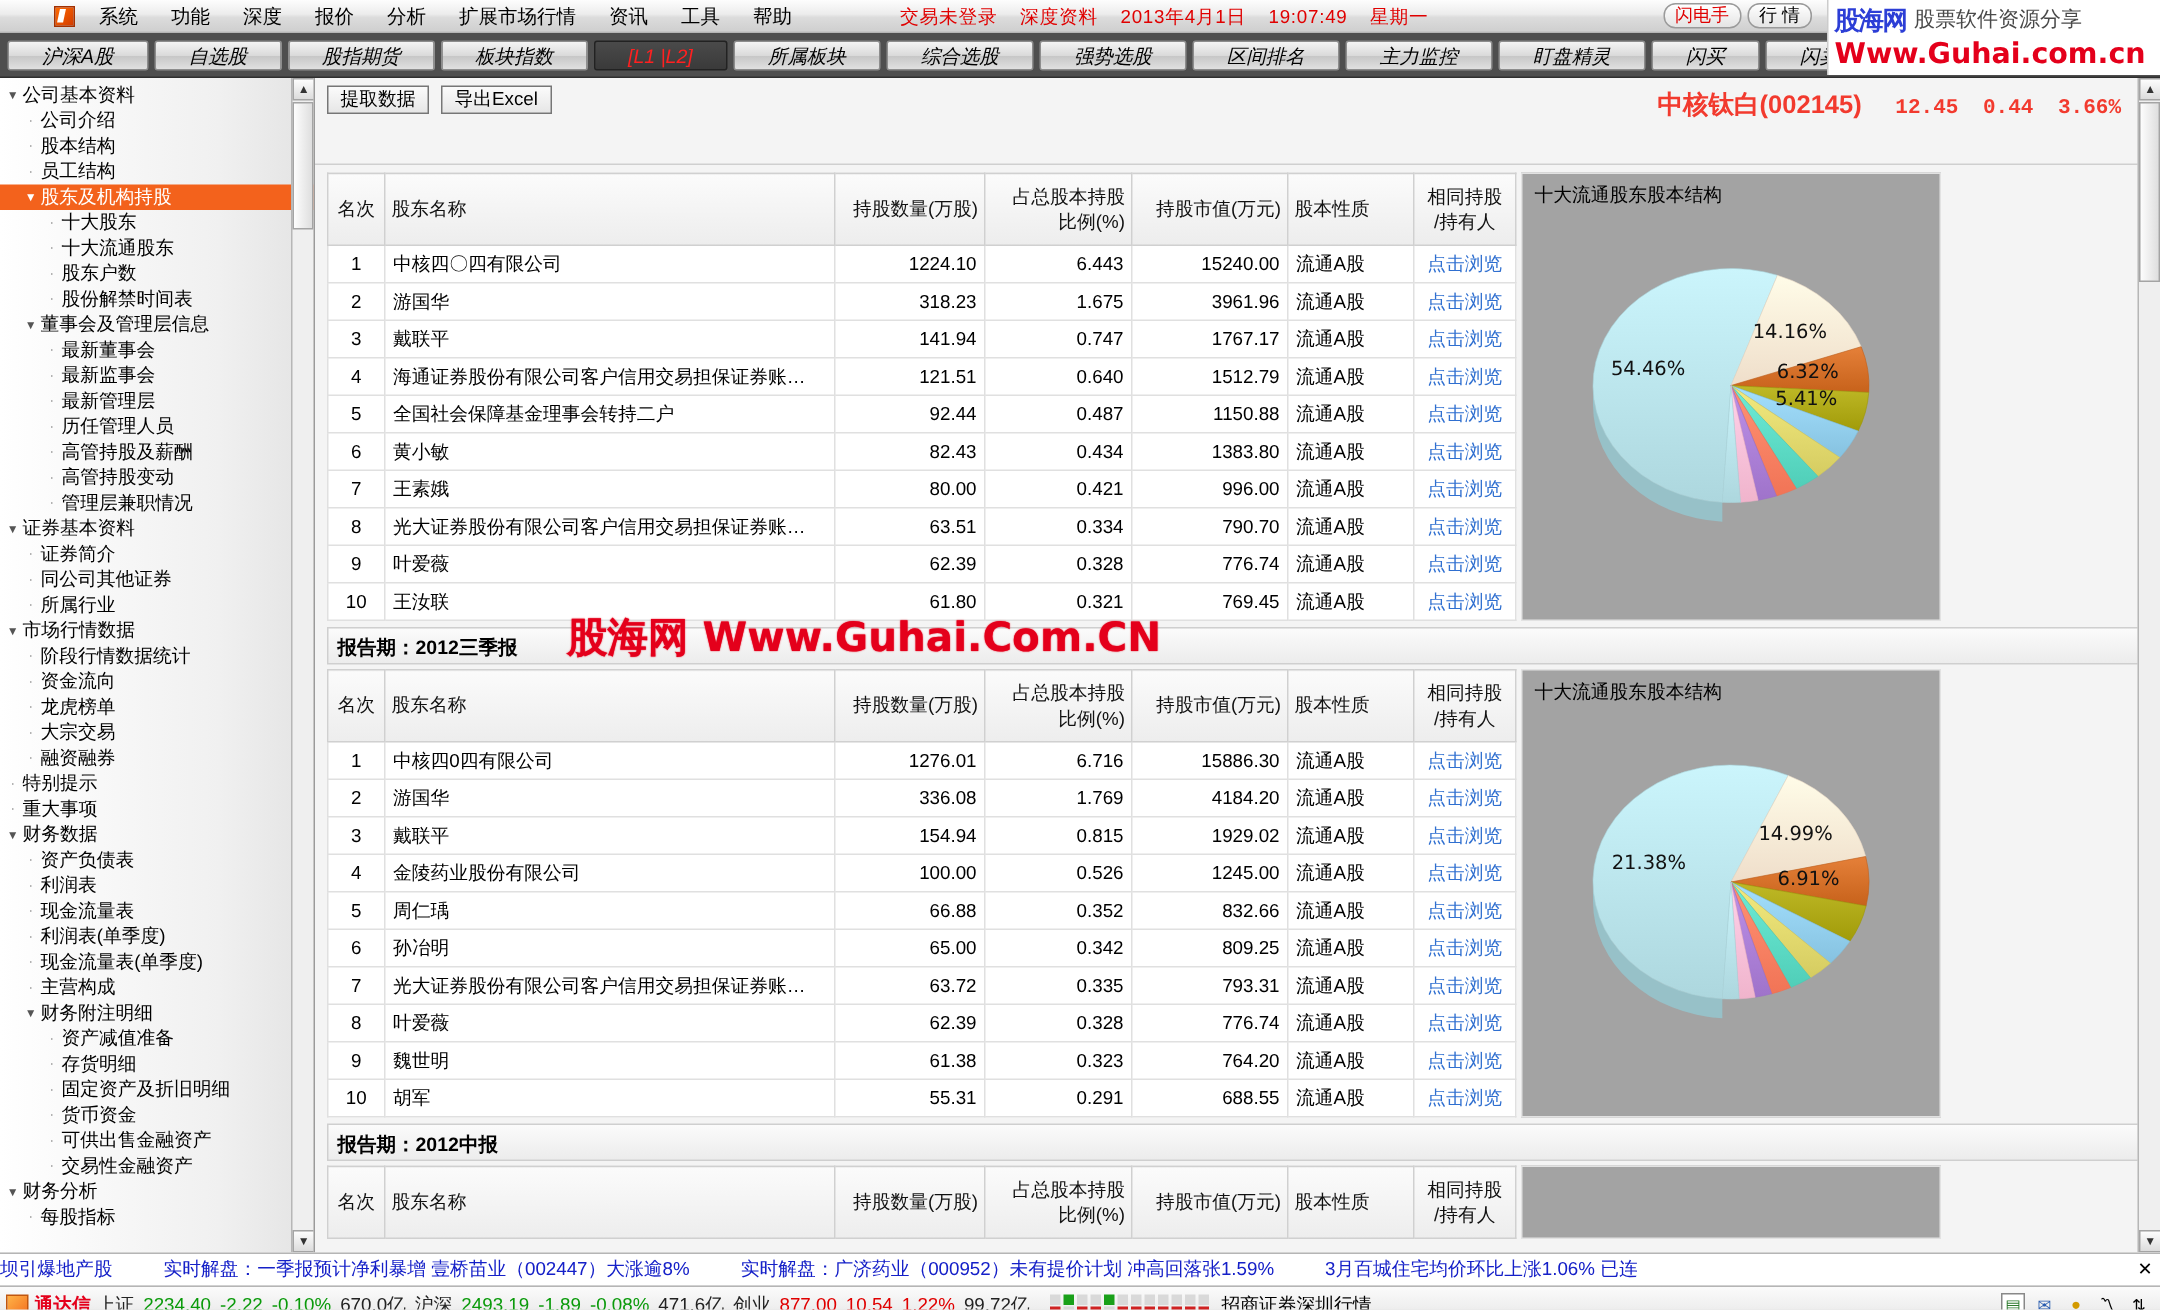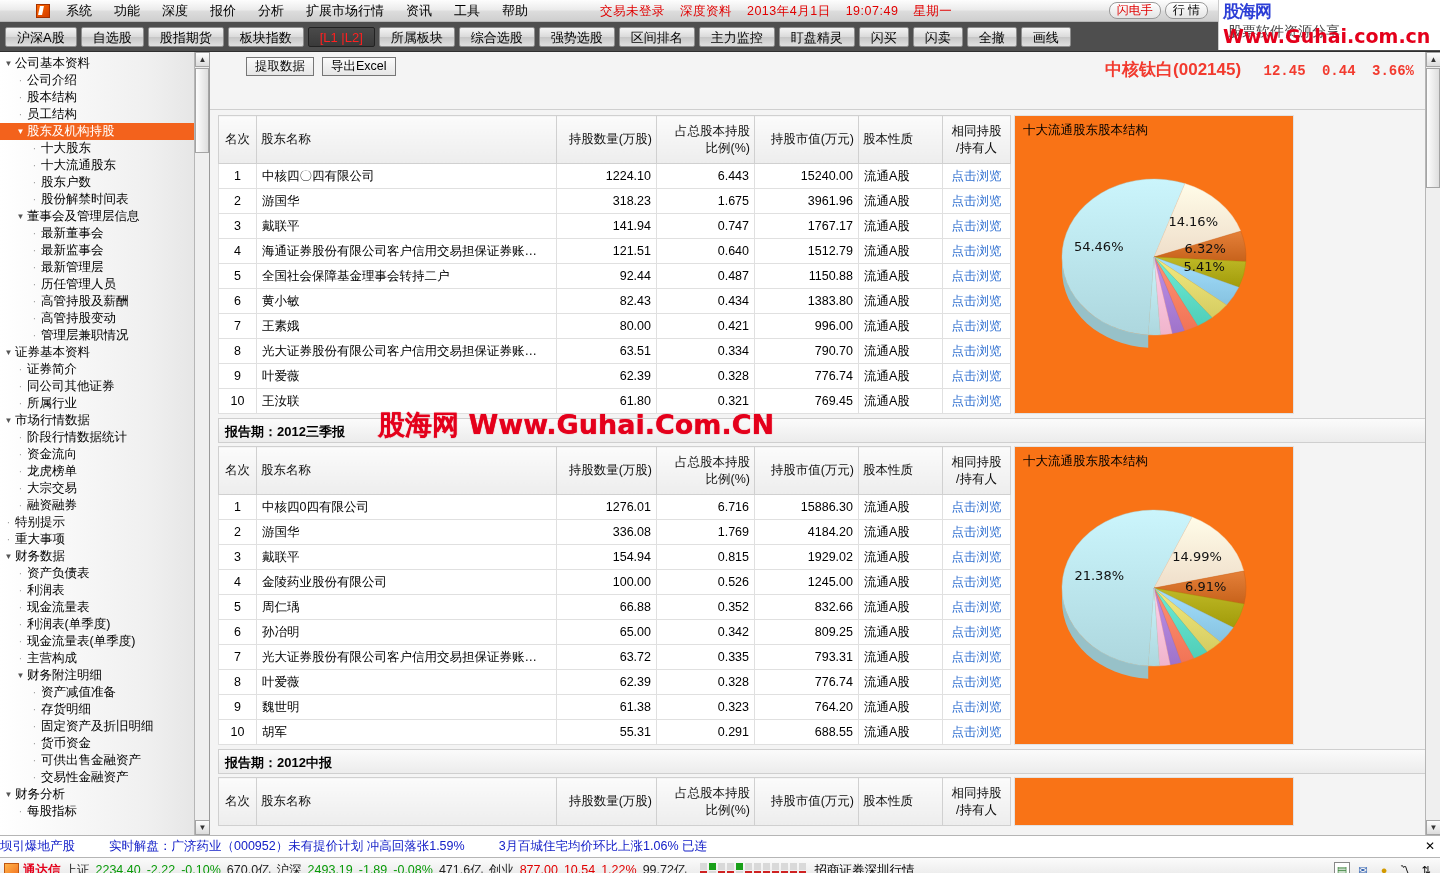--- a/index.html
+++ b/index.html
@@ -32,34 +32,34 @@
     border:1px solid #9a9a9a; border-radius:8px;
     background:linear-gradient(to bottom,#ffffff,#e4e4e4);
   }
   .tbtn.red{ color:#e00000; }
   #wintools{ position:absolute; right:8px; top:2px; display:flex; gap:3px; }
   .wbtn{ width:18px;height:17px; border:1px solid #9a9a9a; border-radius:3px;
     background:linear-gradient(to bottom,#ffffff,#dedede); position:relative;}
   
   #gh-badge{ position:absolute; right:0; top:0; width:222px; height:50px;
     background:#fff; overflow:hidden; z-index:30; border-left:1px solid #ccc;}
-  #gh-badge .l1{ display:flex; align-items:flex-start; height:26px; padding-left:4px;flex-direction:column;}
+  #gh-badge .l1{ display:flex; align-items:center; height:26px; padding-left:4px;}
   #gh-badge .b1{ color:#2c3ed6; font-weight:bold; font-size:17px;
                  font-family:"DejaVu Sans",sans-serif; letter-spacing:-1px;}
   #gh-badge .b2{ color:#4a4a4a; font-size:14px; margin-left:5px; letter-spacing:0px;}
   #gh-badge .l2{ color:#e4001b; font-weight:bold; font-size:19px; padding-left:4px;
                  line-height:21px; font-family:"DejaVu Sans",sans-serif;}
 
   
   #tabbar{ height:30px; width:1440px; background:#4e4e4e; display:flex;
            align-items:center; padding-left:5px; gap:4px; border-bottom:1px solid #2e2e2e;}
   .tb{
-    height:20px; line-height:20px; padding:0 11px; font-size:13px; color:#000;
+    height:20px; line-height:20px; padding:0 22px; font-size:13px; color:#000;
     background:linear-gradient(to bottom,#f4f4f4 0%,#dadada 50%,#c6c6c6 51%,#e0e0e0 100%);
-    border:1px solid #8d8d8d; border-radius:2px; cursor:default; white-space:nowrap;
+    border:1px solid #8d8d8d; border-radius:2px; cursor:default; white-space:nowrap;font-style:italic;
   }
   .tb.sel{ color:#ff2020; background:linear-gradient(to bottom,#4a4a4a,#3a3a3a);
            border:1px solid #222; }
 
   
   #body{ display:flex; width:1440px; height:783px; background:#d4d0c8; }
 
   
   #tree{
     width:210px; height:783px; background:linear-gradient(to right,#ffffff 0%,#f0f0f0 70%,#e3e3e3 100%);
@@ -84,21 +84,21 @@
     background:linear-gradient(to right,#fdfdfd,#dedede); border:1px solid #a4a4a4;}
 
   
   #content{ width:1230px; height:783px; background:#f4f4f4; position:relative; overflow:hidden;}
   #ctoolbar{ height:58px; background:#f4f4f4; border-bottom:1px solid #cfcfcf; position:relative;}
   .btn{
     height:19px; line-height:17px; padding:0 8px; font-size:12.5px;
     background:linear-gradient(to bottom,#fbfbfb,#e6e6e6);
     border:1px solid #767676; display:inline-block; cursor:default;
   }
-  #row1{ position:absolute; left:8px; top:5px; display:flex; gap:8px;margin-left:28px; }
+  #row1{ position:absolute; left:8px; top:5px; display:flex; gap:8px; }
   #row2{ position:absolute; left:8px; top:31px; display:flex; align-items:center; gap:6px;
          font-size:12.5px;}
   .sel-wrap{ position:relative; height:19px; width:70px; border:1px solid #7f9db9;
              background:#fff; display:flex; align-items:center; }
   .sel-wrap.w2{ width:100px; }
   .sel-wrap .val{ padding-left:5px; font-size:12.5px;}
   .sel-wrap .arw{ position:absolute; right:1px; top:1px; width:16px; height:15px;
      background:linear-gradient(to bottom,#f6fbff,#c4ddf4); border:1px solid #a7c7e4;
      display:flex;align-items:center;justify-content:center; font-size:7px; color:#16456b;}
   .chk{ width:11px;height:11px;border:1px solid #555; background:#fff; margin-left:4px;
@@ -125,21 +125,21 @@
   }
   table.sh td{ border:1px solid #e0e0e0; height:25px; font-size:12.5px; padding:0 5px; }
   .c-rank{ width:38px; text-align:center; }
   .c-name{ width:300px; text-align:left; }
   .c-qty { width:100px; text-align:right; }
   .c-pct { width:98px; text-align:right; }
   .c-val { width:104px; text-align:right;margin-left:40px; }
   .c-typ { width:84px; text-align:left; }
   .c-hld { width:68px; text-align:center; }
   td.c-hld a{ color:#2f6fd0; text-decoration:none; cursor:pointer; }
-  .chartbox{ width:280px; margin-left:3px; background:#f97316; border:1px solid #e2e2e2;
+  .chartbox{ width:280px; margin-left:3px; background:#a3a3a3; border:1px solid #e2e2e2;
              position:relative; }
   .chartbox .ct{ font-size:12.5px; padding:6px 0 0 8px; }
   .pie-wrap{ position:relative; width:260px; height:215px; margin:0 auto; }
   .pielbl{ position:absolute; font-size:13px; color:#111;
            font-family:"DejaVu Sans",sans-serif; white-space:nowrap; }
 
   
   #wm-center{ position:absolute; left:168px; top:355px; z-index:20; white-space:nowrap;
     font-weight:bold; font-size:27px; color:#e4001b; font-family:"DejaVu Sans",sans-serif;
     text-shadow:0 0 1px #e4001b; }
@@ -838,20 +838,21 @@
     <div id="cscroll">
       <div class="sbtn">▲</div>
       <div class="thumb"></div>
       <div class="sbtn" style="position:absolute;bottom:0;left:0;">▼</div>
     </div>
   </div>
 </div>
 
 <div id="ticker">
   <span class="itm">坝引爆地产股</span>
+    <span class="itm">实时解盘：一季报预计净利暴增 壹桥苗业（002447）大涨逾8%</span>
     <span class="itm">实时解盘：广济药业（000952）未有提价计划 冲高回落张1.59%</span>
     <span class="itm">3月百城住宅均价环比上涨1.06% 已连</span>
     <div class="close">✕</div>
 </div>
 
 <div id="statusbar">
   <div class="tdx-ico"></div>
   <span class="tdx-name">通达信</span>
   <span id="sb-indices"><span class="sb gray">上证</span><span class="sb green">2234.40</span><span class="sb green">-2.22</span><span class="sb green">-0.10%</span><span class="sb gray">670.0亿</span><span class="sb gray">沪深</span><span class="sb green">2493.19</span><span class="sb green">-1.89</span><span class="sb green">-0.08%</span><span class="sb gray">471.6亿</span><span class="sb gray">创业</span><span class="sb red">877.00</span><span class="sb red">10.54</span><span class="sb red">1.22%</span><span class="sb gray">99.72亿</span></span>
   <div id="miniblocks">

